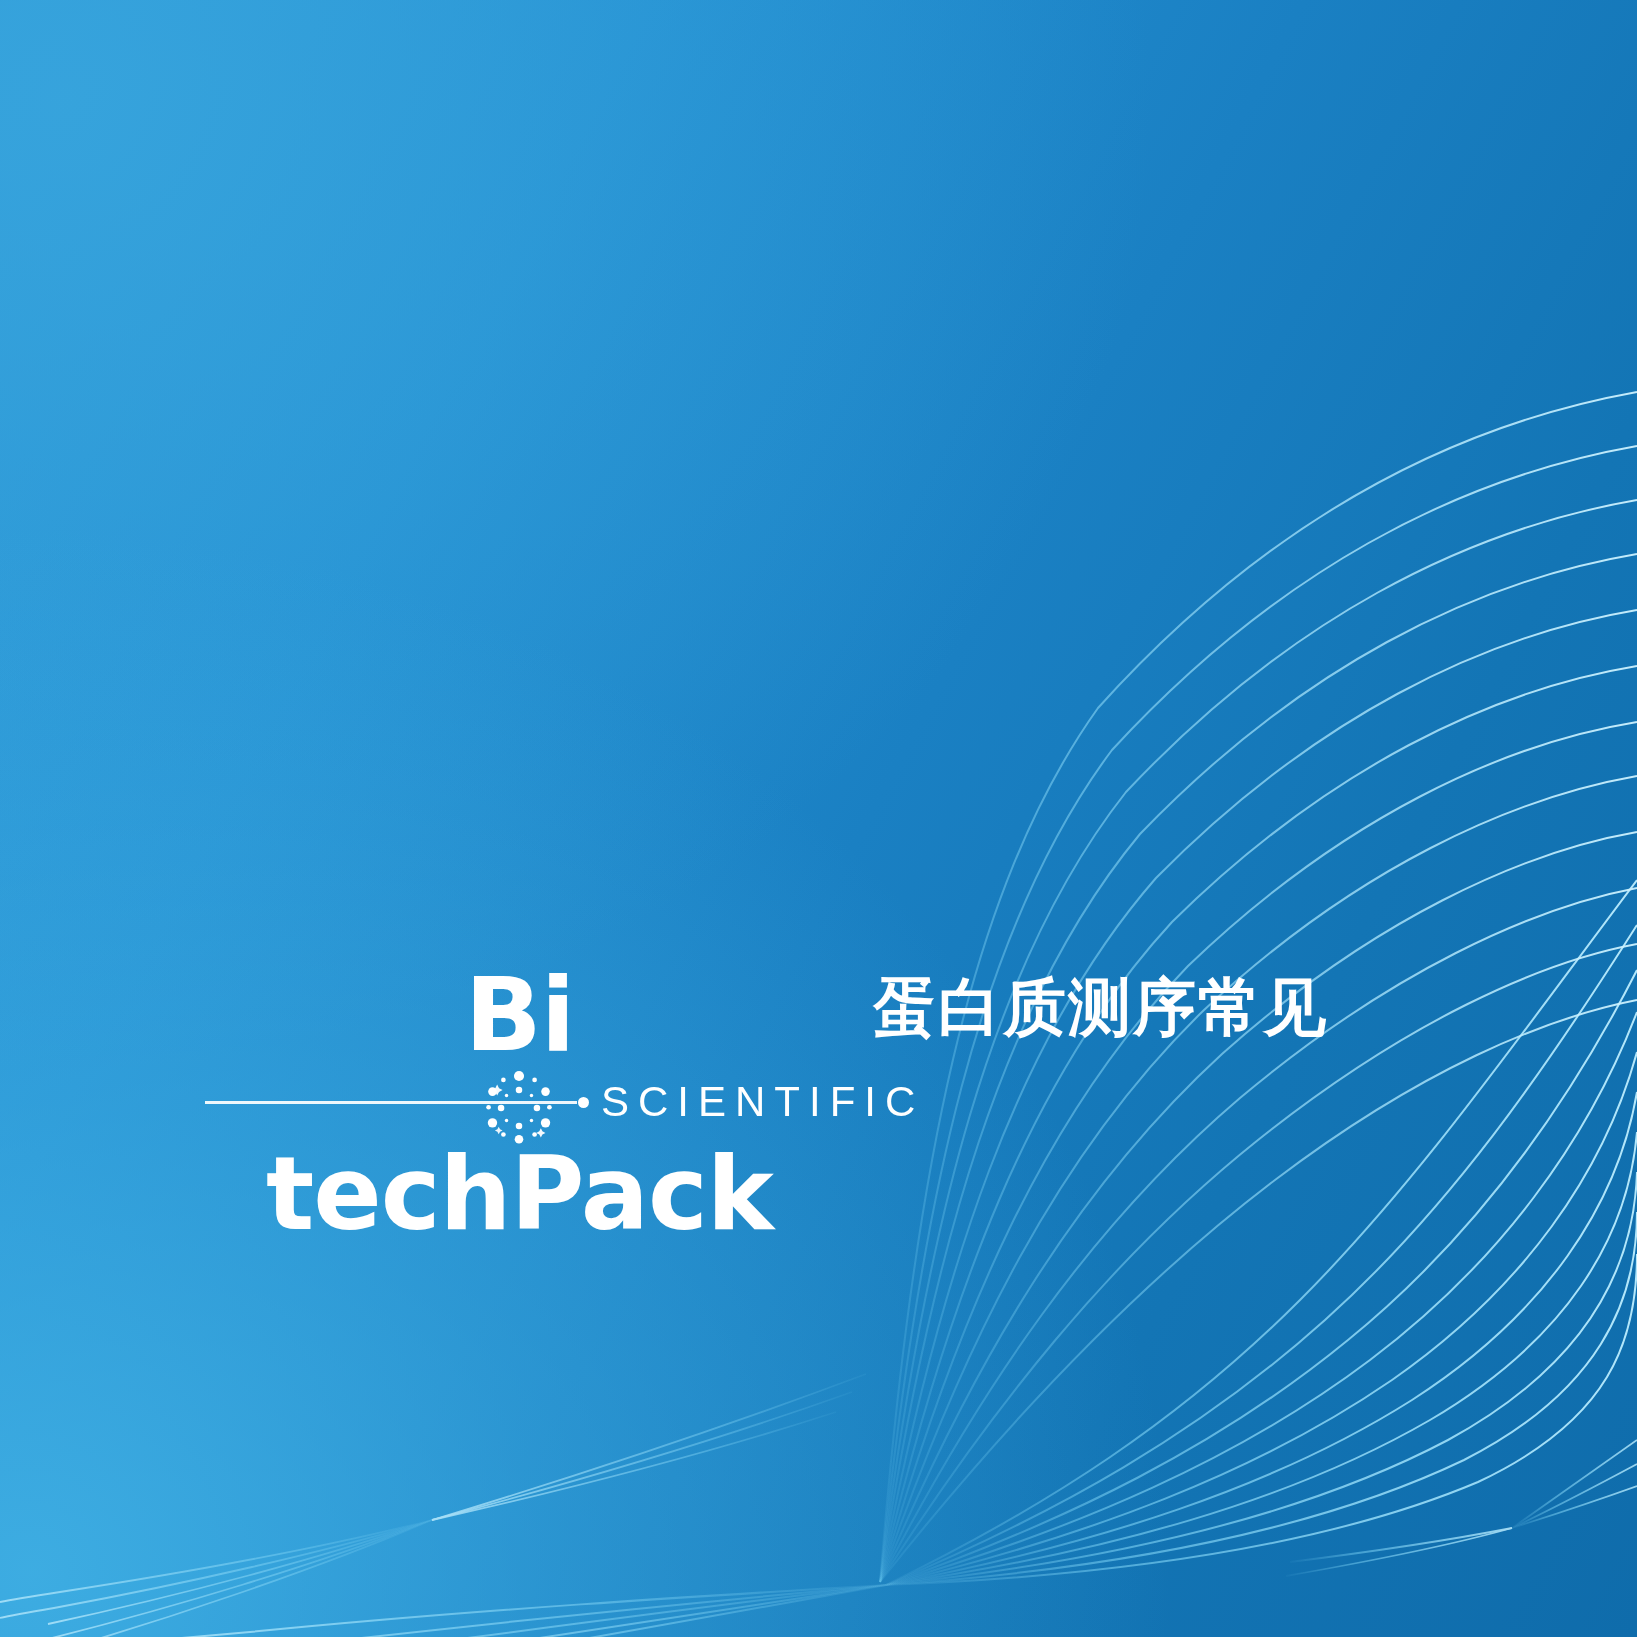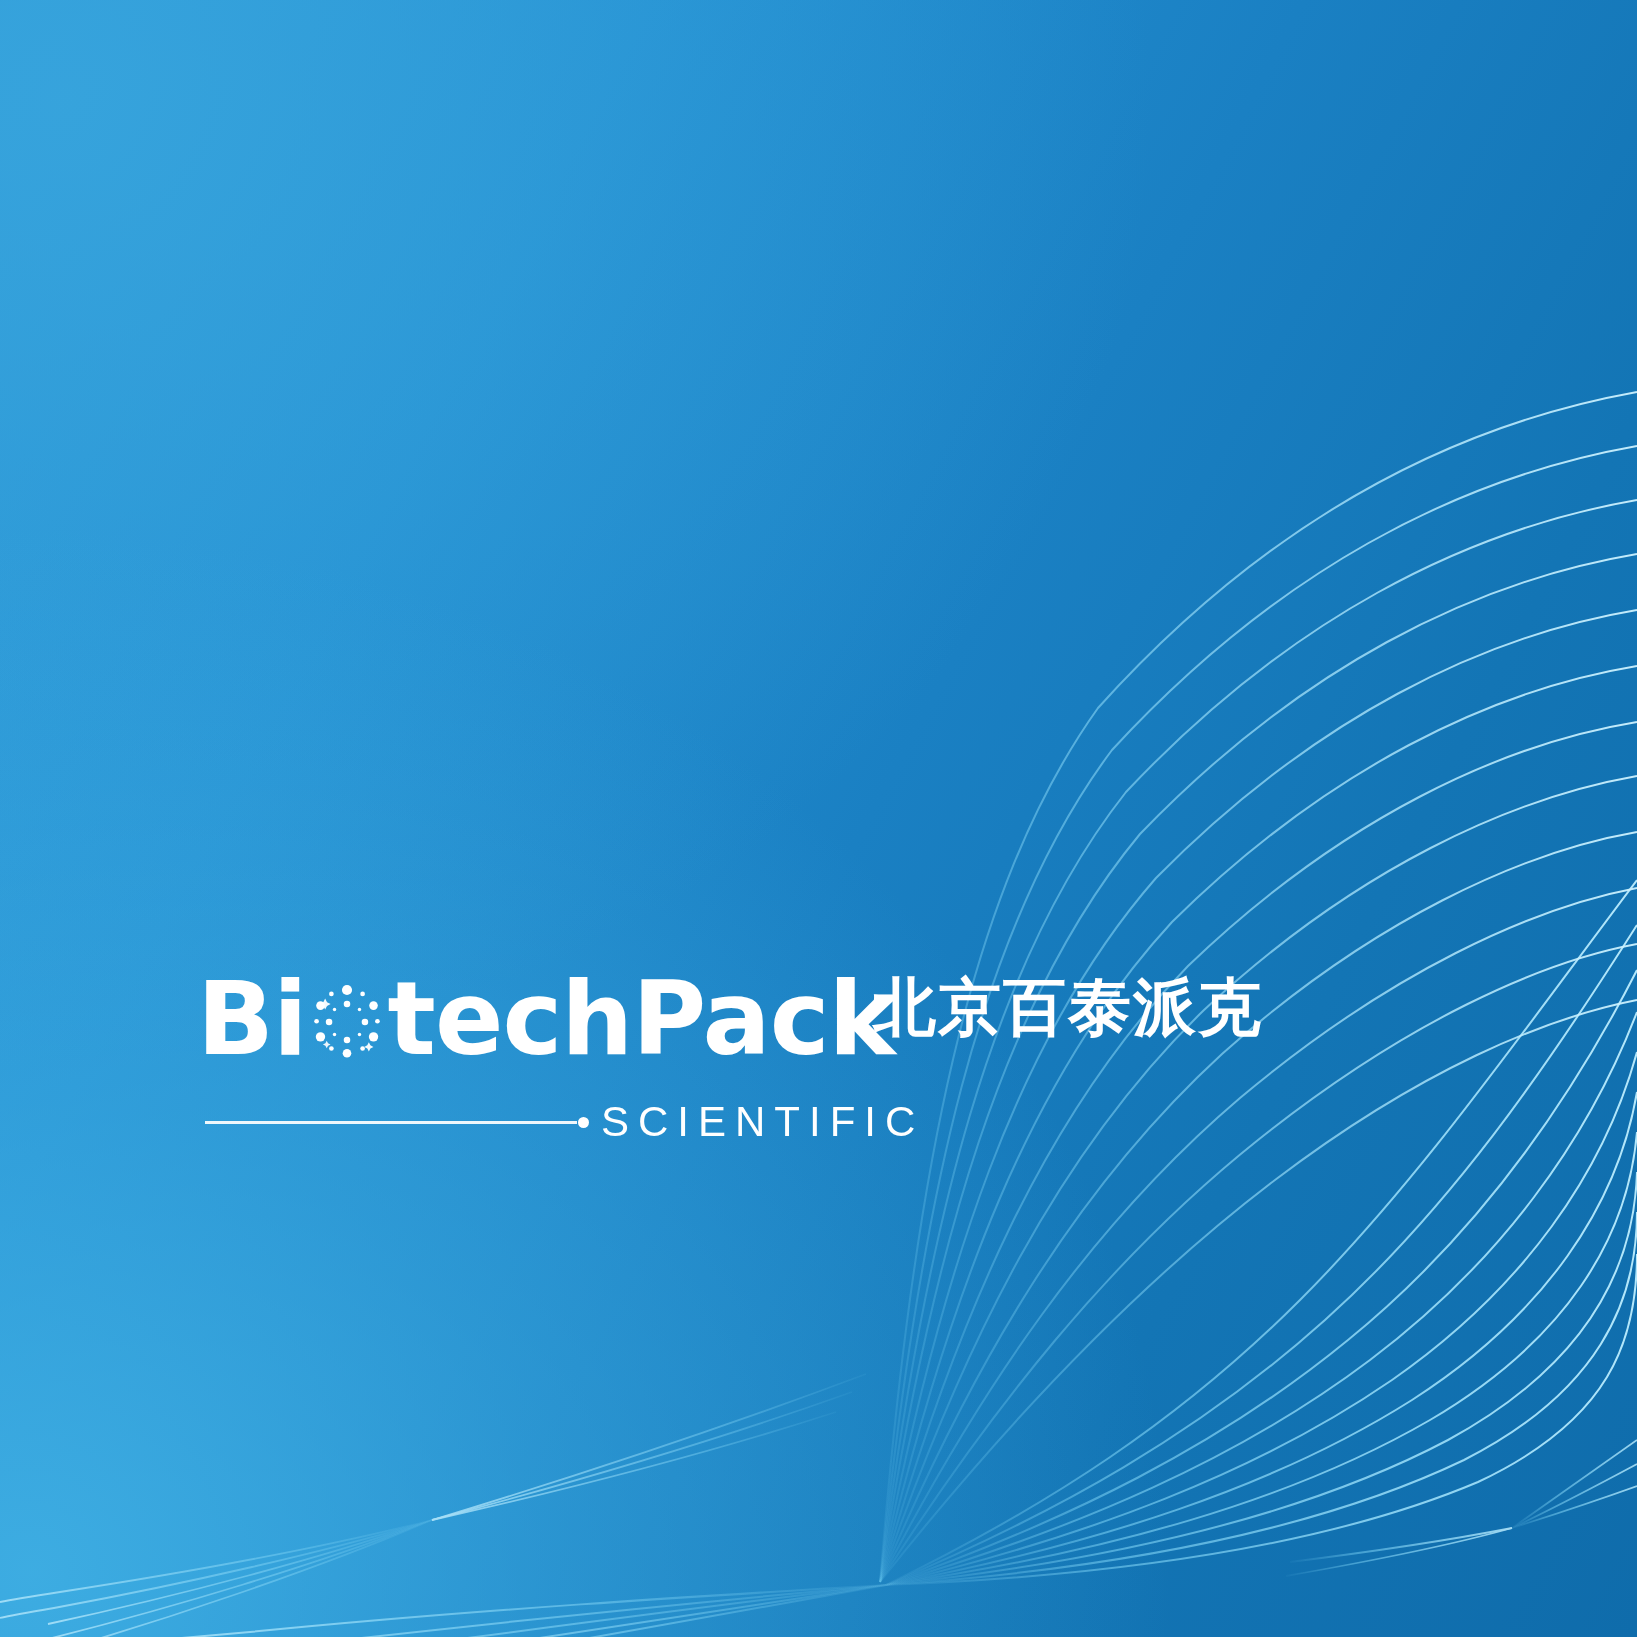--- a/index.html
+++ b/index.html
@@ -66,36 +66,37 @@
   .wordmark {
     display: flex;
     align-items: center;
     color: #ffffff;
     font-size: 101px;
     font-weight: 700;
     line-height: 1;
     letter-spacing: -1px;
     height: 108px;
     font-family: "DejaVu Sans", "Liberation Sans", sans-serif;
+    flex-direction: column;
   }
   .wm-part { display: inline-block; }
   .molecule {
     display: inline-block;
     width: 78px;
     height: 78px;
     margin: 0 2px 0 1px;
     position: relative;
     top: 3px;
   }
   .molecule svg { display: block; }
 
   .sci-row {
     position: relative;
     height: 46px;
-    margin-top: 20px;
+    margin-top: 0;
     display: flex;
     align-items: center;
   }
   .sci-rule {
     position: absolute;
     left: 8px;
     top: 28px;
     width: 372px;
     height: 3px;
     background: #ffffff;
@@ -262,18 +263,18 @@
       </div>
 
       <div class="sci-row">
         <span class="sci-rule"></span>
         <span class="sci-dot"></span>
         <span class="sci-text">SCIENTIFIC</span>
       </div>
     </div>
 
     <div class="logo-right">
-      <div class="cn-line">北京百泰派克</div>
+      <div class="cn-line">蛋白质测序常见</div>
     </div>
 
   </div>
 
 </div>
 
 </body></html>

